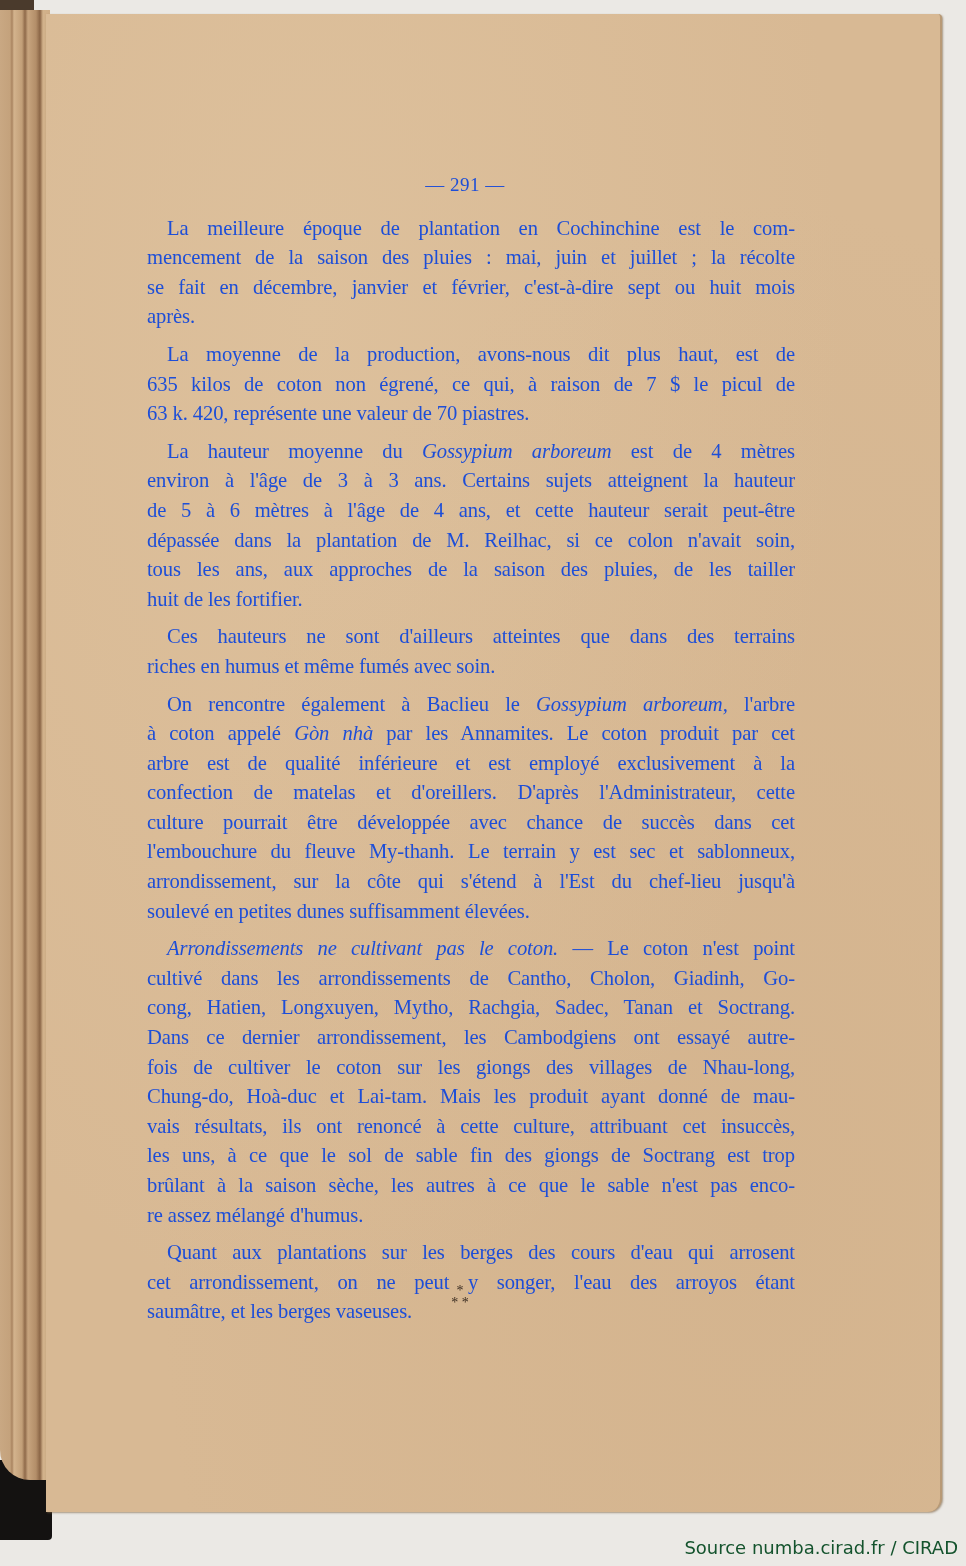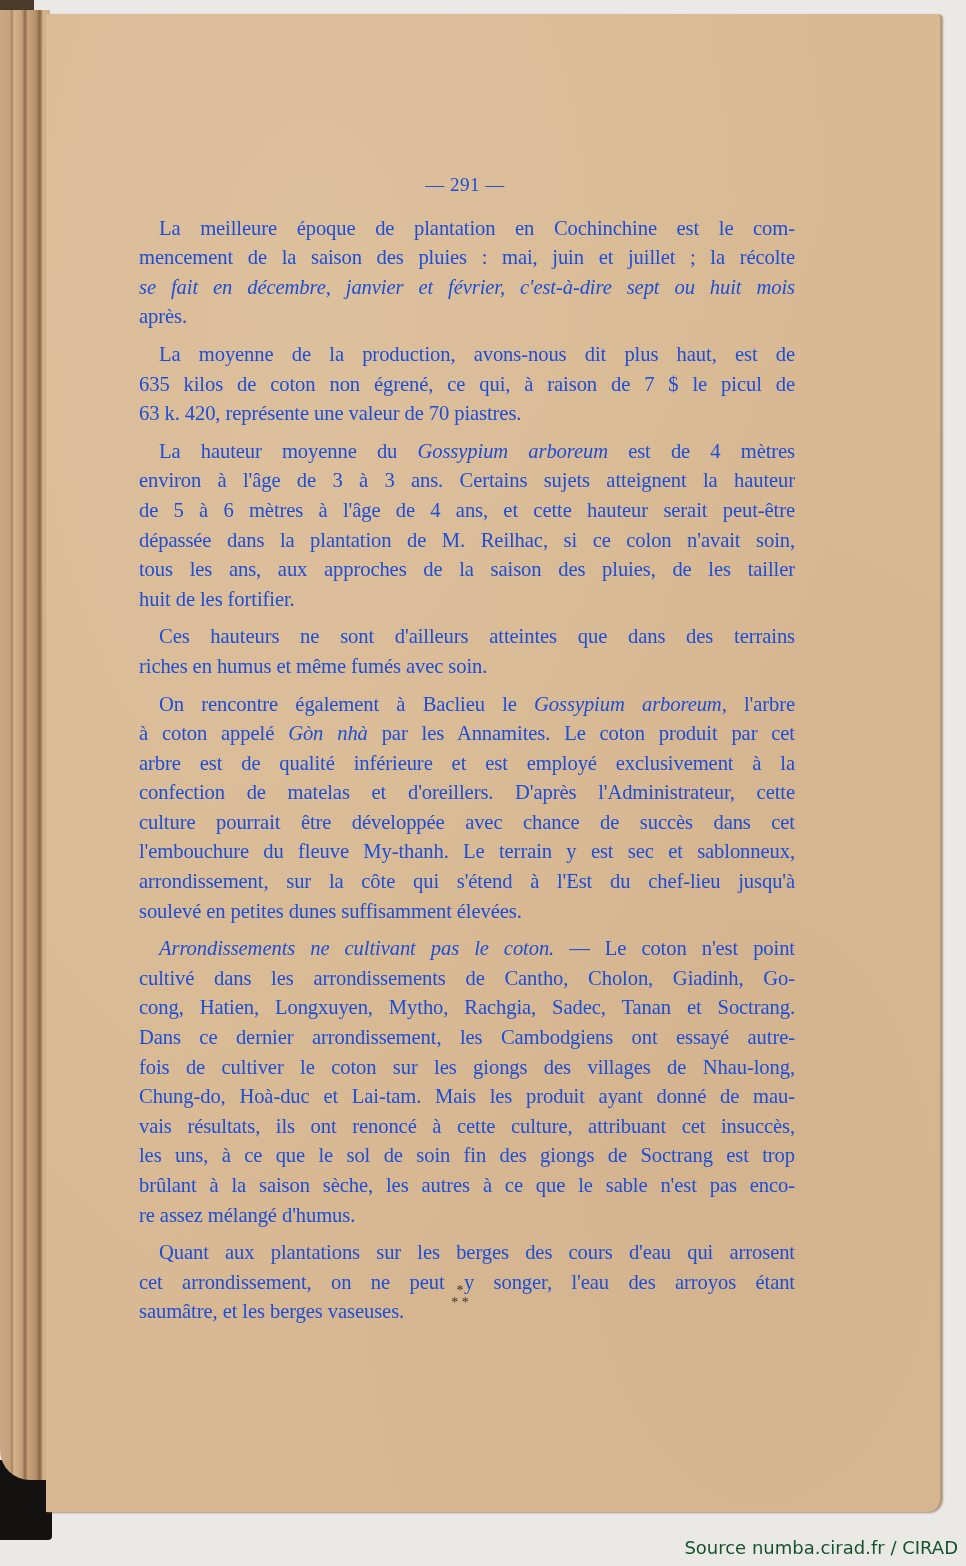--- a/index.html
+++ b/index.html
@@ -43,21 +43,21 @@
     color: #1d4ed8;
     font-size: 20.6px;
     line-height: 29.6px;
     text-align: justify;
     letter-spacing: -0.1px;
   }
   .page-number {
     text-align: center; font-size: 19px; margin-bottom: 14px; padding-left: 0px;
     letter-spacing: 0.5px;
   }
-  p.para { margin: 0 0 8px 4px; text-indent: 20px; }
+  p.para { margin: 0 0 8px 12px; text-indent: 20px; }
   p.para .line { display: block; text-align: justify; text-align-last: justify; white-space: nowrap; }
   p.para .line.last { text-align-last: left; }
   .line span { }
   i { font-style: italic; }
   .asterism {
     position: absolute; left: 430px; top: 1285px; width: 60px; text-align: center;
     color: #3a2c21; font-size: 14px; line-height: 12px;
   }
   .source {
     position: absolute; right: 8px; top: 1537px;
@@ -73,21 +73,21 @@
 <div class="dark-binding-bottom"></div>
 <div class="left-stack"></div>
 <div class="page"></div>
 
 <div class="text-block">
   <div class="page-number">— 291 —</div>
   <div id="paragraphs">
       <p class="para">
         <span class="line" style="text-indent: 20px;"><span>La meilleure époque de plantation en Cochinchine est le com-</span></span>
         <span class="line" style="text-indent: 0px;"><span>mencement de la saison des pluies : mai, juin et juillet ; la récolte</span></span>
-        <span class="line" style="text-indent: 0px; font-style: italic;"><span>se fait en décembre, janvier et février, c'est-à-dire sept ou huit mois</span></span>
+        <span class="line" style="text-indent: 0px;"><span>se fait en décembre, janvier et février, c'est-à-dire sept ou huit mois</span></span>
         <span class="line last" style="text-indent: 0px;"><span>après.</span></span>
       </p>
       <p class="para">
         <span class="line" style="text-indent: 20px;"><span>La moyenne de la production, avons-nous dit plus haut, est de</span></span>
         <span class="line" style="text-indent: 0px;"><span>635 kilos de coton non égrené, ce qui, à raison de 7 $ le picul de</span></span>
         <span class="line last" style="text-indent: 0px;"><span>63 k. 420, représente une valeur de 70 piastres.</span></span>
       </p>
       <p class="para">
         <span class="line" style="text-indent: 20px;"><span>La hauteur moyenne du </span><i>Gossypium arboreum</i><span> est de 4 mètres</span></span>
         <span class="line" style="text-indent: 0px;"><span>environ à l'âge de 3 à 3 ans. Certains sujets atteignent la hauteur</span></span>
@@ -111,21 +111,21 @@
         <span class="line last" style="text-indent: 0px;"><span>soulevé en petites dunes suffisamment élevées.</span></span>
       </p>
       <p class="para">
         <span class="line" style="text-indent: 20px;"><i>Arrondissements ne cultivant pas le coton.</i><span> — Le coton n'est point</span></span>
         <span class="line" style="text-indent: 0px;"><span>cultivé dans les arrondissements de Cantho, Cholon, Giadinh, Go-</span></span>
         <span class="line" style="text-indent: 0px;"><span>cong, Hatien, Longxuyen, Mytho, Rachgia, Sadec, Tanan et Soctrang.</span></span>
         <span class="line" style="text-indent: 0px;"><span>Dans ce dernier arrondissement, les Cambodgiens ont essayé autre-</span></span>
         <span class="line" style="text-indent: 0px;"><span>fois de cultiver le coton sur les giongs des villages de Nhau-long,</span></span>
         <span class="line" style="text-indent: 0px;"><span>Chung-do, Hoà-duc et Lai-tam. Mais les produit ayant donné de mau-</span></span>
         <span class="line" style="text-indent: 0px;"><span>vais résultats, ils ont renoncé à cette culture, attribuant cet insuccès,</span></span>
-        <span class="line" style="text-indent: 0px;"><span>les uns, à ce que le sol de soin fin des giongs de Soctrang est trop</span></span>
+        <span class="line" style="text-indent: 0px;"><span>les uns, à ce que le sol de sable fin des giongs de Soctrang est trop</span></span>
         <span class="line" style="text-indent: 0px;"><span>brûlant à la saison sèche, les autres à ce que le sable n'est pas enco-</span></span>
         <span class="line last" style="text-indent: 0px;"><span>re assez mélangé d'humus.</span></span>
       </p>
       <p class="para">
         <span class="line" style="text-indent: 20px;"><span>Quant aux plantations sur les berges des cours d'eau qui arrosent</span></span>
         <span class="line" style="text-indent: 0px;"><span>cet arrondissement, on ne peut y songer, l'eau des arroyos étant</span></span>
         <span class="line last" style="text-indent: 0px;"><span>saumâtre, et les berges vaseuses.</span></span>
       </p>
     </div>
 </div>

